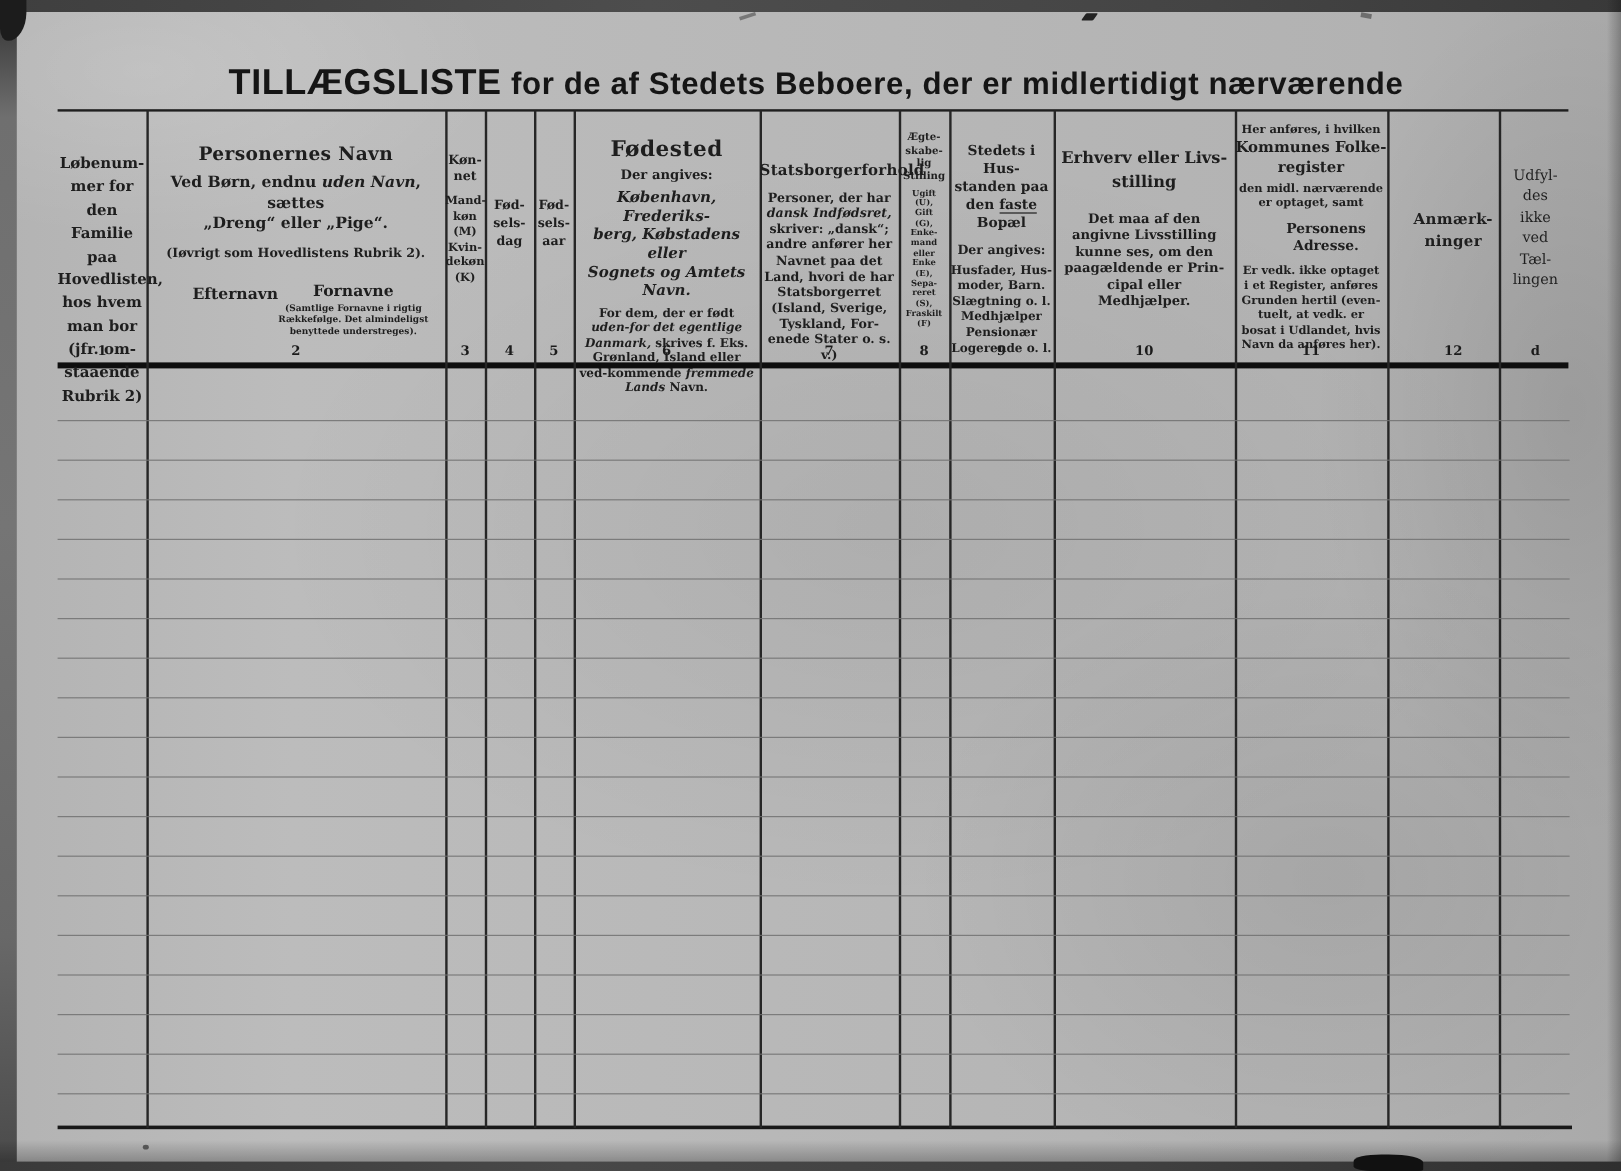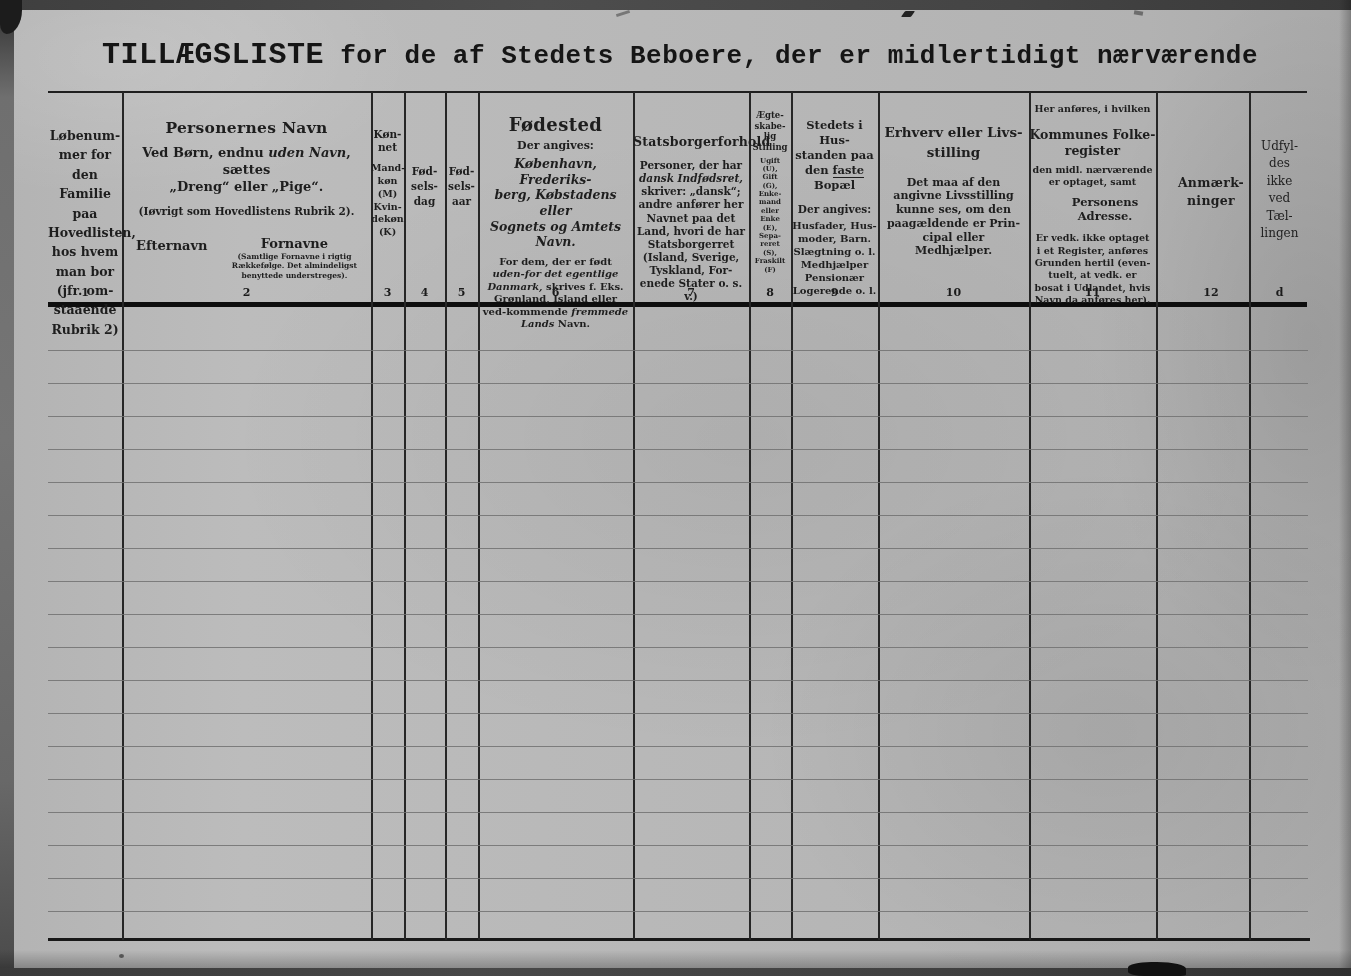--- a/index.html
+++ b/index.html
@@ -28,22 +28,22 @@
                     background:linear-gradient(90deg,#3a3a3a,#484848 35%,#404040 70%,#2f2f2f);}
   .blob-bottom{position:absolute;left:1128px;top:962px;width:58px;height:14px;background:#111;
                border-radius:40% 50% 10% 30%;}
   .speck{position:absolute;background:#222;}
   .speck.a{left:903px;top:11px;width:10px;height:6px;transform:skewX(-35deg);border-radius:1px;}
   .speck.b{left:616px;top:12px;width:14px;height:3px;background:rgba(40,40,40,.45);transform:rotate(-18deg);}
   .speck.c{left:1134px;top:11px;width:9px;height:4px;background:rgba(40,40,40,.5);transform:rotate(10deg);}
   .speck.d{left:119px;top:954px;width:5px;height:4px;background:rgba(30,30,30,.6);border-radius:50%;}
 
   
-  #title{position:absolute;left:60px;top:38px;width:1240px;text-align:center;
-         font-family:Liberation Mono, monospace;font-weight:bold;color:#151515;
+  #title{position:absolute;left:60px;top:52px;width:1240px;text-align:center;
+         font-family:Liberation Sans, sans-serif;font-weight:bold;color:#151515;
          letter-spacing:.5px;white-space:nowrap;}
   #title .t-main{font-size:30px;}
   #title .t-rest{font-size:26px;}
 
   
   .hline,.vline,.rowline{position:absolute;}
   .line-top{left:48px;top:91px;width:1259px;height:2px;background:#1f1f1f;}
   .line-headbottom{left:48px;top:302px;width:1259px;height:5px;background:#0e0e0e;}
   .line-bottom{left:48px;top:938px;width:1262px;height:3px;background:#181818;}
   .vline{width:2px;background:#262626;}
@@ -57,21 +57,21 @@
           font-size:11px;font-weight:bold;color:#1b1b1b;}
   .it{font-style:italic;}
   .ul{border-bottom:1.5px solid #1e1e1e;}
 
   .c1-text{margin-top:34px;font-size:12.5px;line-height:1.55;}
 
   .c2-title{margin-top:26px;font-size:15.5px;letter-spacing:.3px;}
   .c2-sub{margin-top:8px;font-size:13px;line-height:1.3;}
   .c2-note{margin-top:9px;font-size:10.5px;}
   .c2-bottomrow{position:absolute;bottom:22px;left:0;width:100%;display:flex;
-                justify-content:space-between;align-items:flex-start;padding:0 14px;box-sizing:border-box;}
+                justify-content:flex-end;align-items:flex-start;padding:0 14px;box-sizing:border-box;}
   .c2-efternavn{font-size:13px;margin-top:2px;}
   .c2-fornavne{font-size:13px;}
   .c2-fornavne-note{font-size:7.5px;line-height:1.25;margin-top:1px;}
 
   .c3-title{margin-top:36px;font-size:10.5px;line-height:1.2;}
   .c3-body{margin-top:9px;font-size:9.5px;line-height:1.35;}
   .c45-title{margin-top:72px;font-size:10.5px;line-height:1.45;}
 
   .c6-title{margin-top:22px;font-size:18px;letter-spacing:.4px;}
   .c6-angives{margin-top:4px;font-size:11px;}
@@ -86,21 +86,21 @@
 
   .c9-title{margin-top:26px;font-size:11.5px;line-height:1.3;}
   .c9-angives{margin-top:10px;font-size:10.5px;}
   .c9-body{margin-top:4px;font-size:10px;line-height:1.3;}
 
   .c10-title{margin-top:30px;font-size:13.5px;line-height:1.5;}
   .c10-p1{margin-top:13px;font-size:11px;line-height:1.25;padding:0 6px;}
   .c10-p2{margin-top:9px;font-size:11px;line-height:1.25;padding:0 6px;}
 
   .c11-pre{margin-top:11px;font-size:9.5px;}
-  .c11-title1{margin-top:13px;font-size:12.5px;line-height:1.3;}
+  .c11-title1{margin-top:1px;font-size:12.5px;line-height:1.3;}
   .c11-mid{margin-top:4px;font-size:9.5px;line-height:1.3;}
   .c11-title2{margin-top:7px;font-size:11.5px;padding-left:25px;}
   .c11-body{margin-top:9px;font-size:9.5px;line-height:1.3;padding:0 4px;}
 
   .c12-title{margin-top:82px;font-size:12.5px;line-height:1.4;letter-spacing:.3px;}
   .c13-text{margin-top:46px;font-size:12px;line-height:1.45;font-weight:normal;}
 </style>
 </head>
 <body>
 

